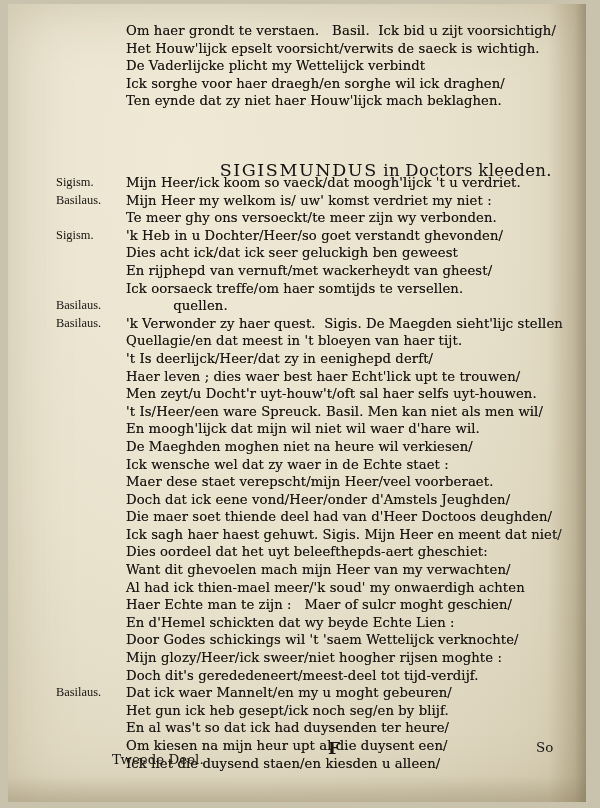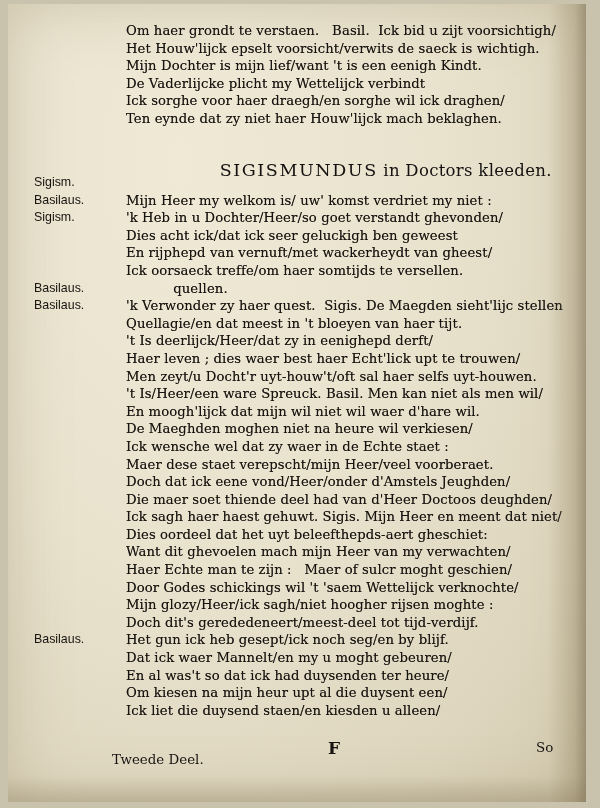--- a/index.html
+++ b/index.html
@@ -58,24 +58,24 @@
     font-family: "DejaVu Serif", serif;
     font-size: 13.2px;
     line-height: 17.6px;
     white-space: pre;
     letter-spacing: 0.1px;
     text-shadow: 0 0 0.6px rgba(20,15,10,0.55);
   }
 
   .speaker {
     position: absolute;
-    left: 26px;
+    left: 48px;
     width: 86px;
     color: #171310;
-    font-family: Liberation Sans, sans-serif;
+    font-family: Liberation Serif, serif;
     font-size: 12.4px;
     line-height: 17.6px;
     white-space: pre;
   }
 
   .body-col {
     margin-left: 118px;
   }
 
   
@@ -165,41 +165,42 @@
 </head>
 <body>
 
 <div id="page">
   <div id="paper">
     <div id="content">
 
       <div id="top-block">
         <div class="line body-col">Om haer grondt te verstaen.   Basil.  Ick bid u zijt voorsichtigh/</div>
         <div class="line body-col">Het Houw'lijck epselt voorsicht/verwits de saeck is wichtigh.</div>
-        <div class="line body-col">Mijn Dochter is mijn lief/want 't is een eenigh Kindt.</div>
         <div class="line body-col">De Vaderlijcke plicht my Wettelijck verbindt</div>
         <div class="line body-col">Ick sorghe voor haer draegh/en sorghe wil ick draghen/</div>
         <div class="line body-col">Ten eynde dat zy niet haer Houw'lijck mach beklaghen.</div>
       </div>
 
       <div id="heading">
         <div class="htext">
           <span>SIGISMUNDUS</span><span class="small"> in Doctors kleeden.</span>
         </div>
       </div>
 
       <div id="dialogue">
 
         <div class="row">
           <div class="speaker">Sigism.</div>
+          <div class="line body-col">Mijn Heer/ick koom so vaeck/dat moogh'lijck 't u verdriet.</div>
         </div>
 
         <div class="row">
           <div class="speaker">Basilaus.</div>
           <div class="line body-col">Mijn Heer my welkom is/ uw' komst verdriet my niet :</div>
+          <div class="line body-col">Te meer ghy ons versoeckt/te meer zijn wy verbonden.</div>
         </div>
 
         <div class="row">
           <div class="speaker">Sigism.</div>
           <div class="line body-col">'k Heb in u Dochter/Heer/so goet verstandt ghevonden/</div>
           <div class="line body-col">Dies acht ick/dat ick seer geluckigh ben geweest</div>
           <div class="line body-col">En rijphepd van vernuft/met wackerheydt van gheest/</div>
           <div class="line body-col">Ick oorsaeck treffe/om haer somtijds te versellen.</div>
         </div>
 
@@ -218,31 +219,33 @@
           <div class="line body-col">'t Is/Heer/een ware Spreuck. Basil. Men kan niet als men wil/</div>
           <div class="line body-col">En moogh'lijck dat mijn wil niet wil waer d'hare wil.</div>
           <div class="line body-col">De Maeghden moghen niet na heure wil verkiesen/</div>
           <div class="line body-col">Ick wensche wel dat zy waer in de Echte staet :</div>
           <div class="line body-col">Maer dese staet verepscht/mijn Heer/veel voorberaet.</div>
           <div class="line body-col">Doch dat ick eene vond/Heer/onder d'Amstels Jeughden/</div>
           <div class="line body-col">Die maer soet thiende deel had van d'Heer Doctoos deughden/</div>
           <div class="line body-col">Ick sagh haer haest gehuwt. Sigis. Mijn Heer en meent dat niet/</div>
           <div class="line body-col">Dies oordeel dat het uyt beleefthepds-aert gheschiet:</div>
           <div class="line body-col">Want dit ghevoelen mach mijn Heer van my verwachten/</div>
+          <div class="line body-col">Al had ick thien-mael meer/'k soud' my onwaerdigh achten</div>
           <div class="line body-col">Haer Echte man te zijn :   Maer of sulcr moght geschien/</div>
+          <div class="line body-col">En d'Hemel schickten dat wy beyde Echte Lien :</div>
           <div class="line body-col">Door Godes schickings wil 't 'saem Wettelijck verknochte/</div>
-          <div class="line body-col">Mijn glozy/Heer/ick sagh/niet hoogher rijsen moghte :</div>
+          <div class="line body-col">Mijn glozy/Heer/ick sweer/niet hoogher rijsen moghte :</div>
           <div class="line body-col">Doch dit's gerededeneert/meest-deel tot tijd-verdijf.</div>
           <div class="line body-col"></div>
         </div>
 
         <div class="row">
           <div class="speaker">Basilaus.</div>
+          <div class="line body-col">Dat ick waer Mannelt/en my u moght gebeuren/</div>
           <div class="line body-col">Het gun ick heb gesept/ick noch seg/en by blijf.</div>
-          <div class="line body-col">Dat ick waer Mannelt/en my u moght gebeuren/</div>
           <div class="line body-col">En al was't so dat ick had duysenden ter heure/</div>
           <div class="line body-col">Om kiesen na mijn heur upt al die duysent een/</div>
           <div class="line body-col">Ick liet die duysend staen/en kiesden u alleen/</div>
         </div>
 
       </div>
 
       <div id="footer">
         <div class="f-left">Tweede Deel.</div>
         <div class="f-center">F</div>

